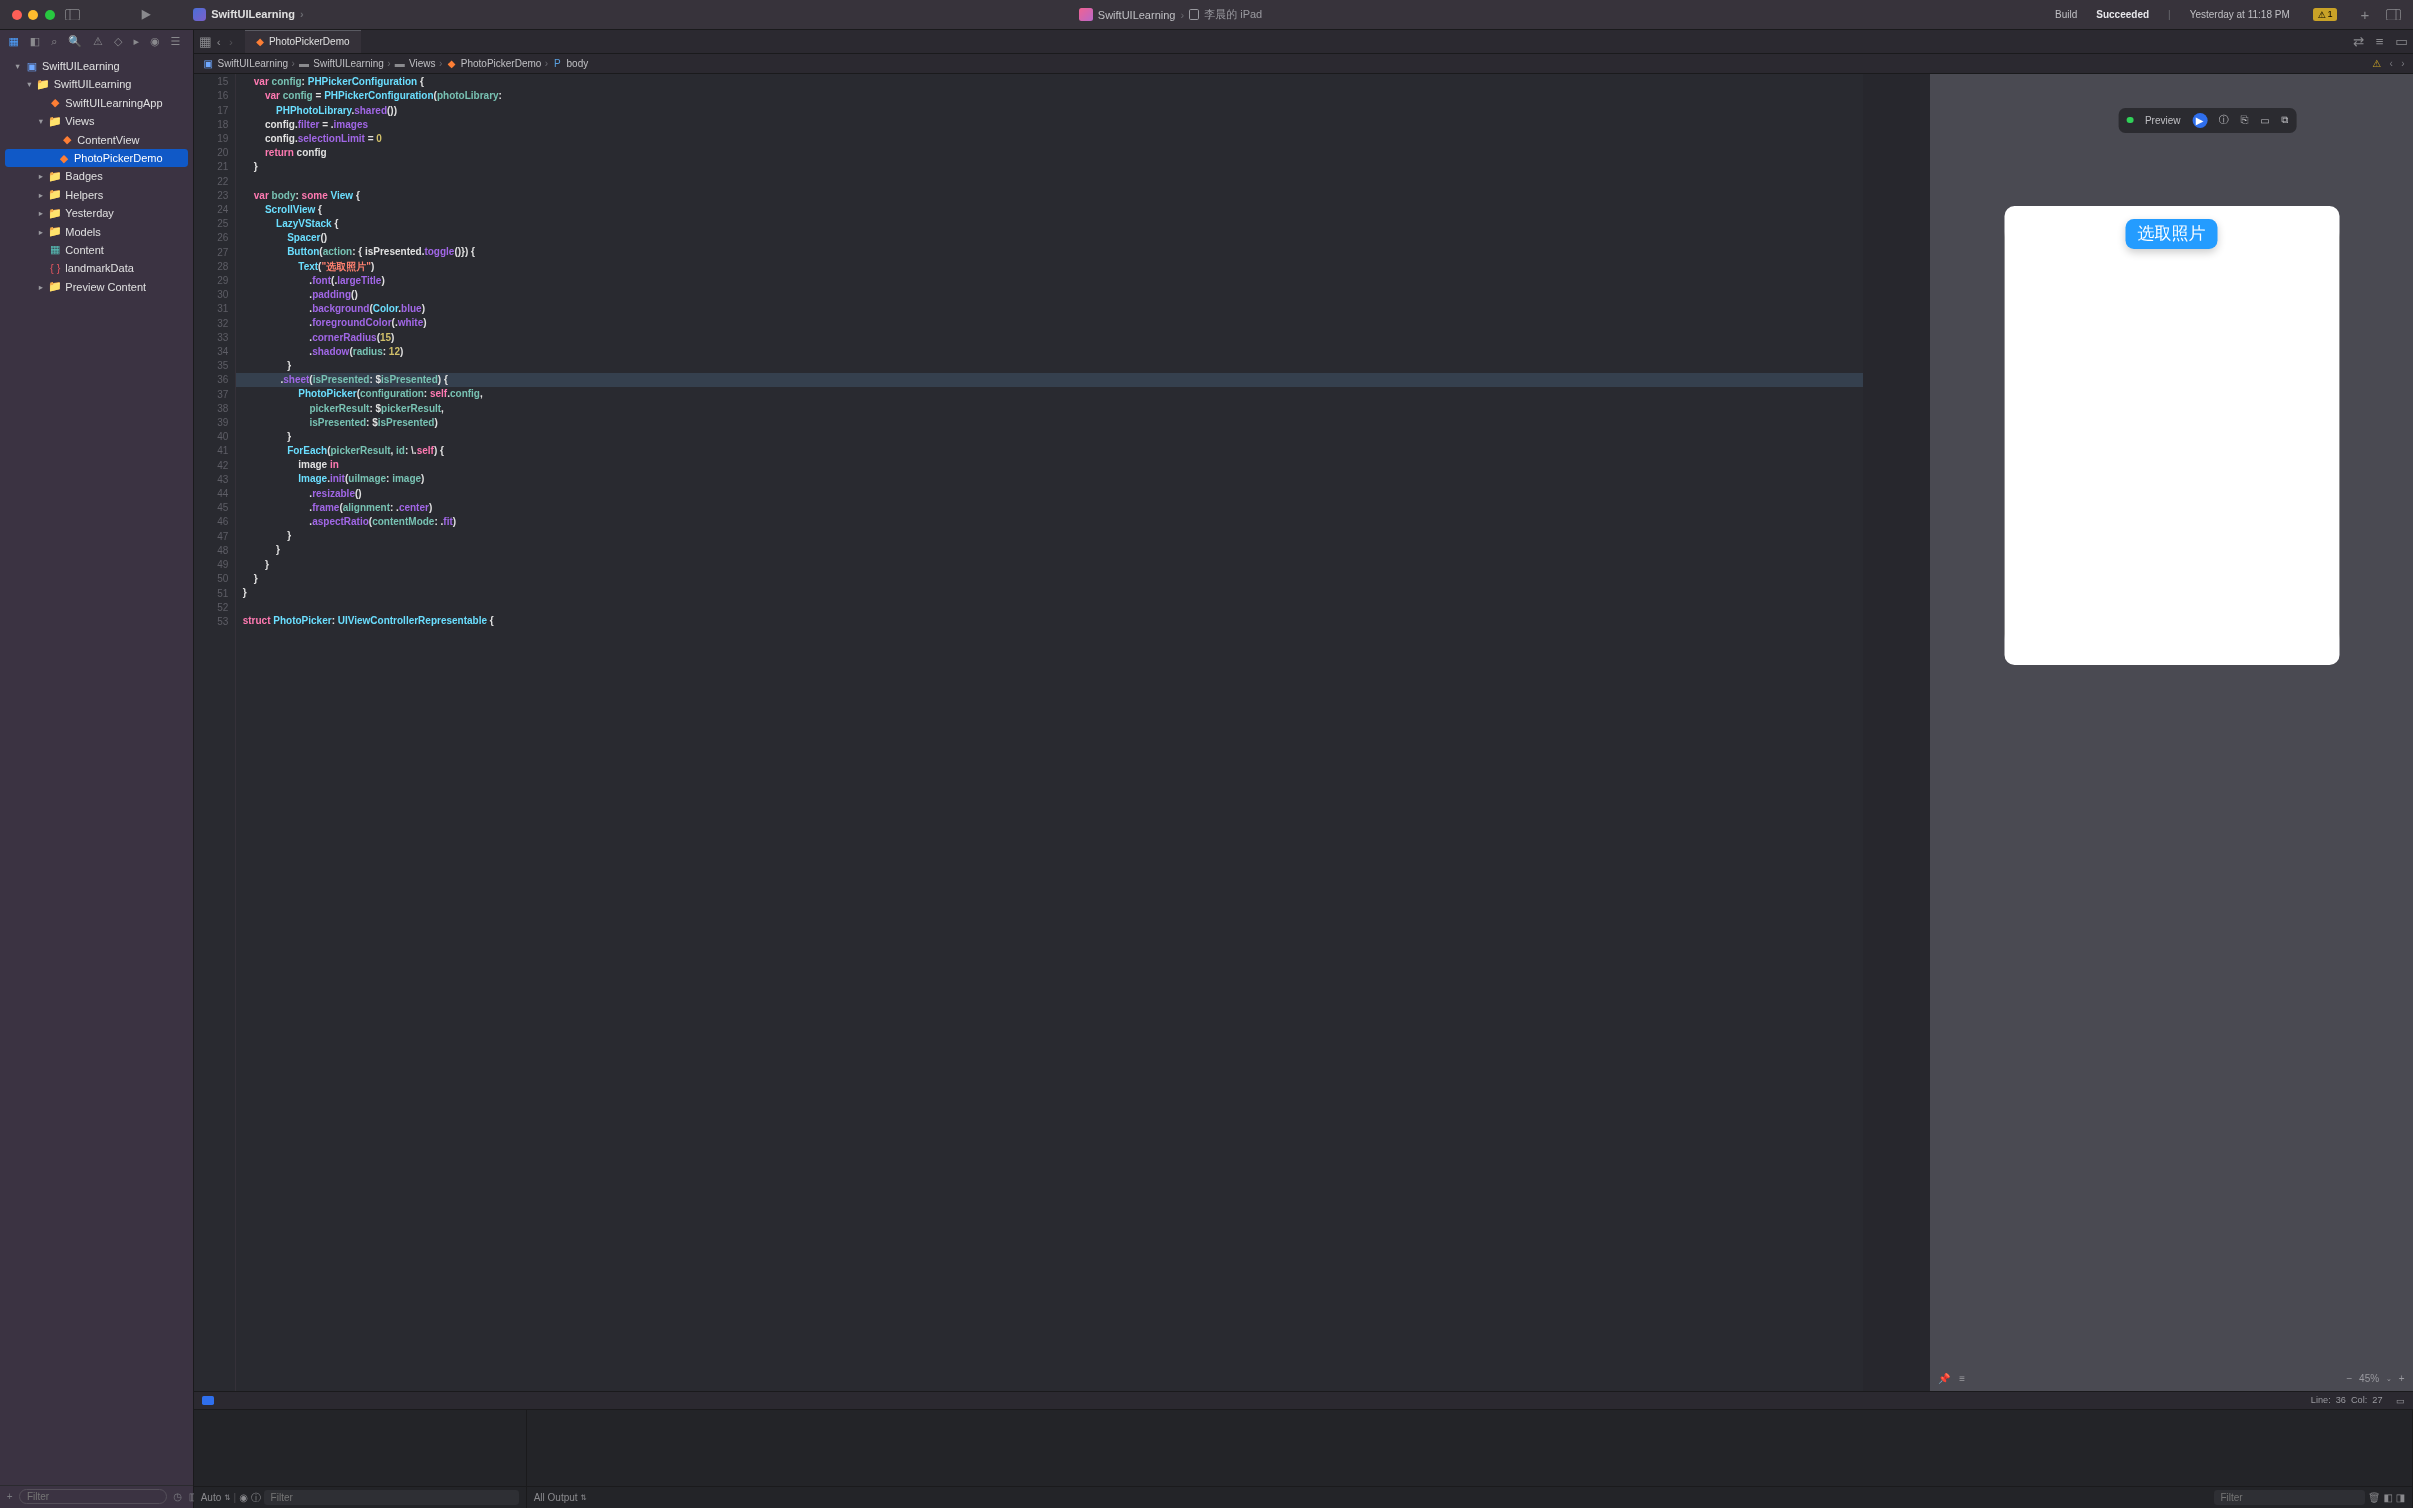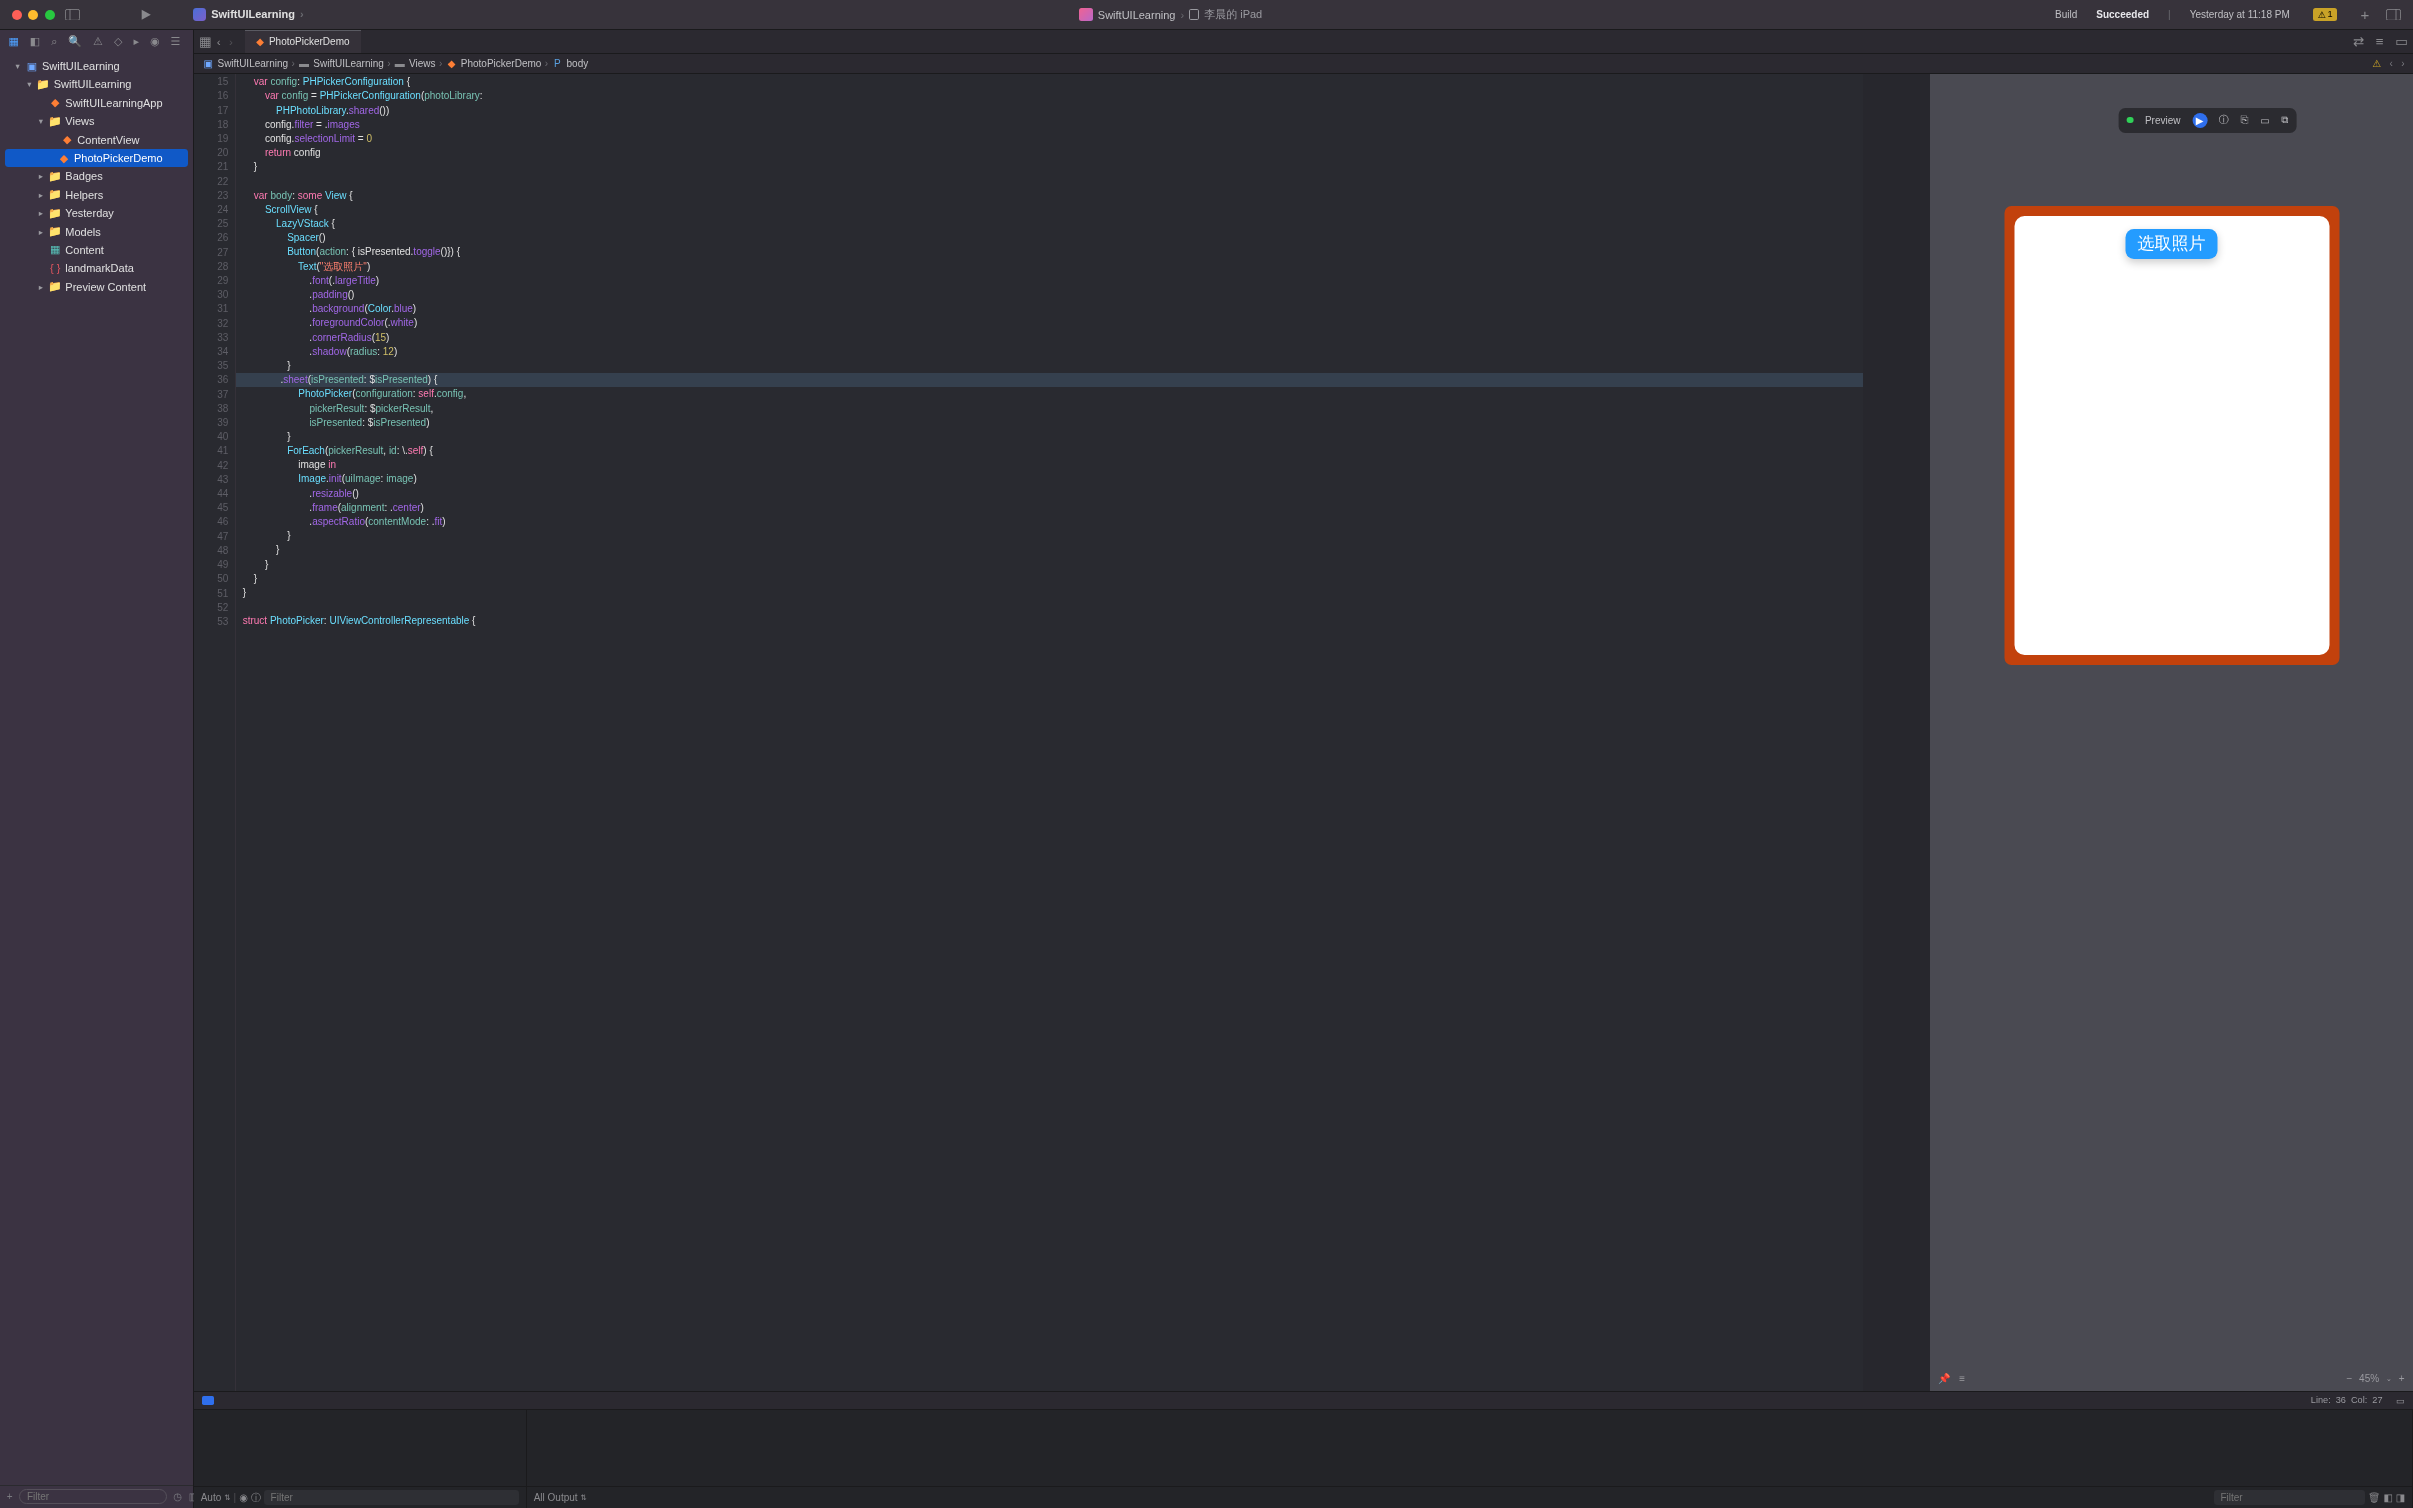--- a/index.html
+++ b/index.html
@@ -60,37 +60,37 @@
 .jumpbar .sep { color: #6a6a70; }
 .jb-icon { width: 11.7px; display: inline-flex; justify-content: center; }
 .jb-warn { margin-left: auto; color: #c9a227; }
 .jb-nav { color: #7a7a80; margin-left: 5px; }
 
 
 .editor-area { flex: 1; display: flex; min-height: 0; }
 .code-col { flex: 1; display: flex; min-width: 0; position: relative; }
 .gutter { width: 42px; background: #292a30; text-align: right; padding-right: 6.7px; color: #5e5e66; font-family: "SF Mono", Menlo, monospace; font-size: 10px; line-height: 14.2px; padding-top: 1.7px; user-select: none; border-right: 0.8px solid #353139; }
 .code { flex: 1; background: #292a30; font-family: "SF Mono", Menlo, monospace; font-size: 10px; line-height: 14.2px; padding: 1.7px 0 0 6.7px; white-space: pre; overflow: hidden; position: relative; }
-.code .line { height: 14.2px; }
+.code .line { height: 14.2px; font-weight: bold; }
 .code .hl { background: #35404e; display: block; margin-left: -6.7px; padding-left: 0; }
 .minimap { width: 67px; background: #26272c; opacity: 0.6; }
 
 
 .kw { color: #ff7ab2; } 
 .type { color: #6bdfff; } 
 .fn { color: #a167e6; }
 .num { color: #d0bf69; }
 .str { color: #ff8170; }
 .param { color: #78c2b3; }
 
 
 .canvas { width: 483px; background: #4a4a52; display: flex; flex-direction: column; position: relative; }
 .canvas-toolbar { position: absolute; top: 34px; left: 50%; transform: translateX(-50%); background: rgba(40,40,44,0.9); border-radius: 6.7px; padding: 5px 8.4px; display: flex; align-items: center; gap: 11.7px; color: #c0c0c4; font-size: 10px; z-index: 2; margin-left: 36px; }
 .canvas-toolbar .grn { width: 6.7px; height: 6.7px; background: #30d158; border-radius: 50%; display: inline-block; }
-.device { position: absolute; top: 132px; left: 50%; transform: translateX(-50%); width: 335px; height: 459px; background: #c2410c; border-radius: 7px; padding: 10px; }
+.device { position: absolute; top: 132px; left: 50%; transform: translateX(-50%); width: 335px; height: 459px; background: #000000; border-radius: 31px; }
 .device-screen { width: 100%; height: 100%; background: #fff; border-radius: 10px; display: flex; justify-content: center; padding-top: 13.4px; }
 .pick-btn { background: #249cff; color: #fff; font-size: 17px; padding: 5px 11.7px; border-radius: 8.4px; height: 30px; display: flex; align-items: center; box-shadow: 0 3.4px 8.4px rgba(0,0,0,0.2); }
 .canvas-bottom { position: absolute; bottom: 0; left: 0; right: 0; height: 23.5px; display: flex; align-items: center; padding: 0 8.4px; color: #9a9aa0; font-size: 10px; gap: 8.4px; }
 .canvas-bottom .zoom { margin-left: auto; display: flex; align-items: center; gap: 6.7px; }
 
 
 .editor-status { height: 18.4px; background: #2b2930; border-top: 0.8px solid #1a1a1c; display: flex; align-items: center; padding: 0 8.4px; font-size: 9.2px; color: #9a9aa0; }
 .editor-status .blue { width: 11.7px; height: 8.4px; background: #2f6fed; border-radius: 1.7px; }
 .editor-status .right { margin-left: auto; display: flex; gap: 5px; align-items: center; }
 

